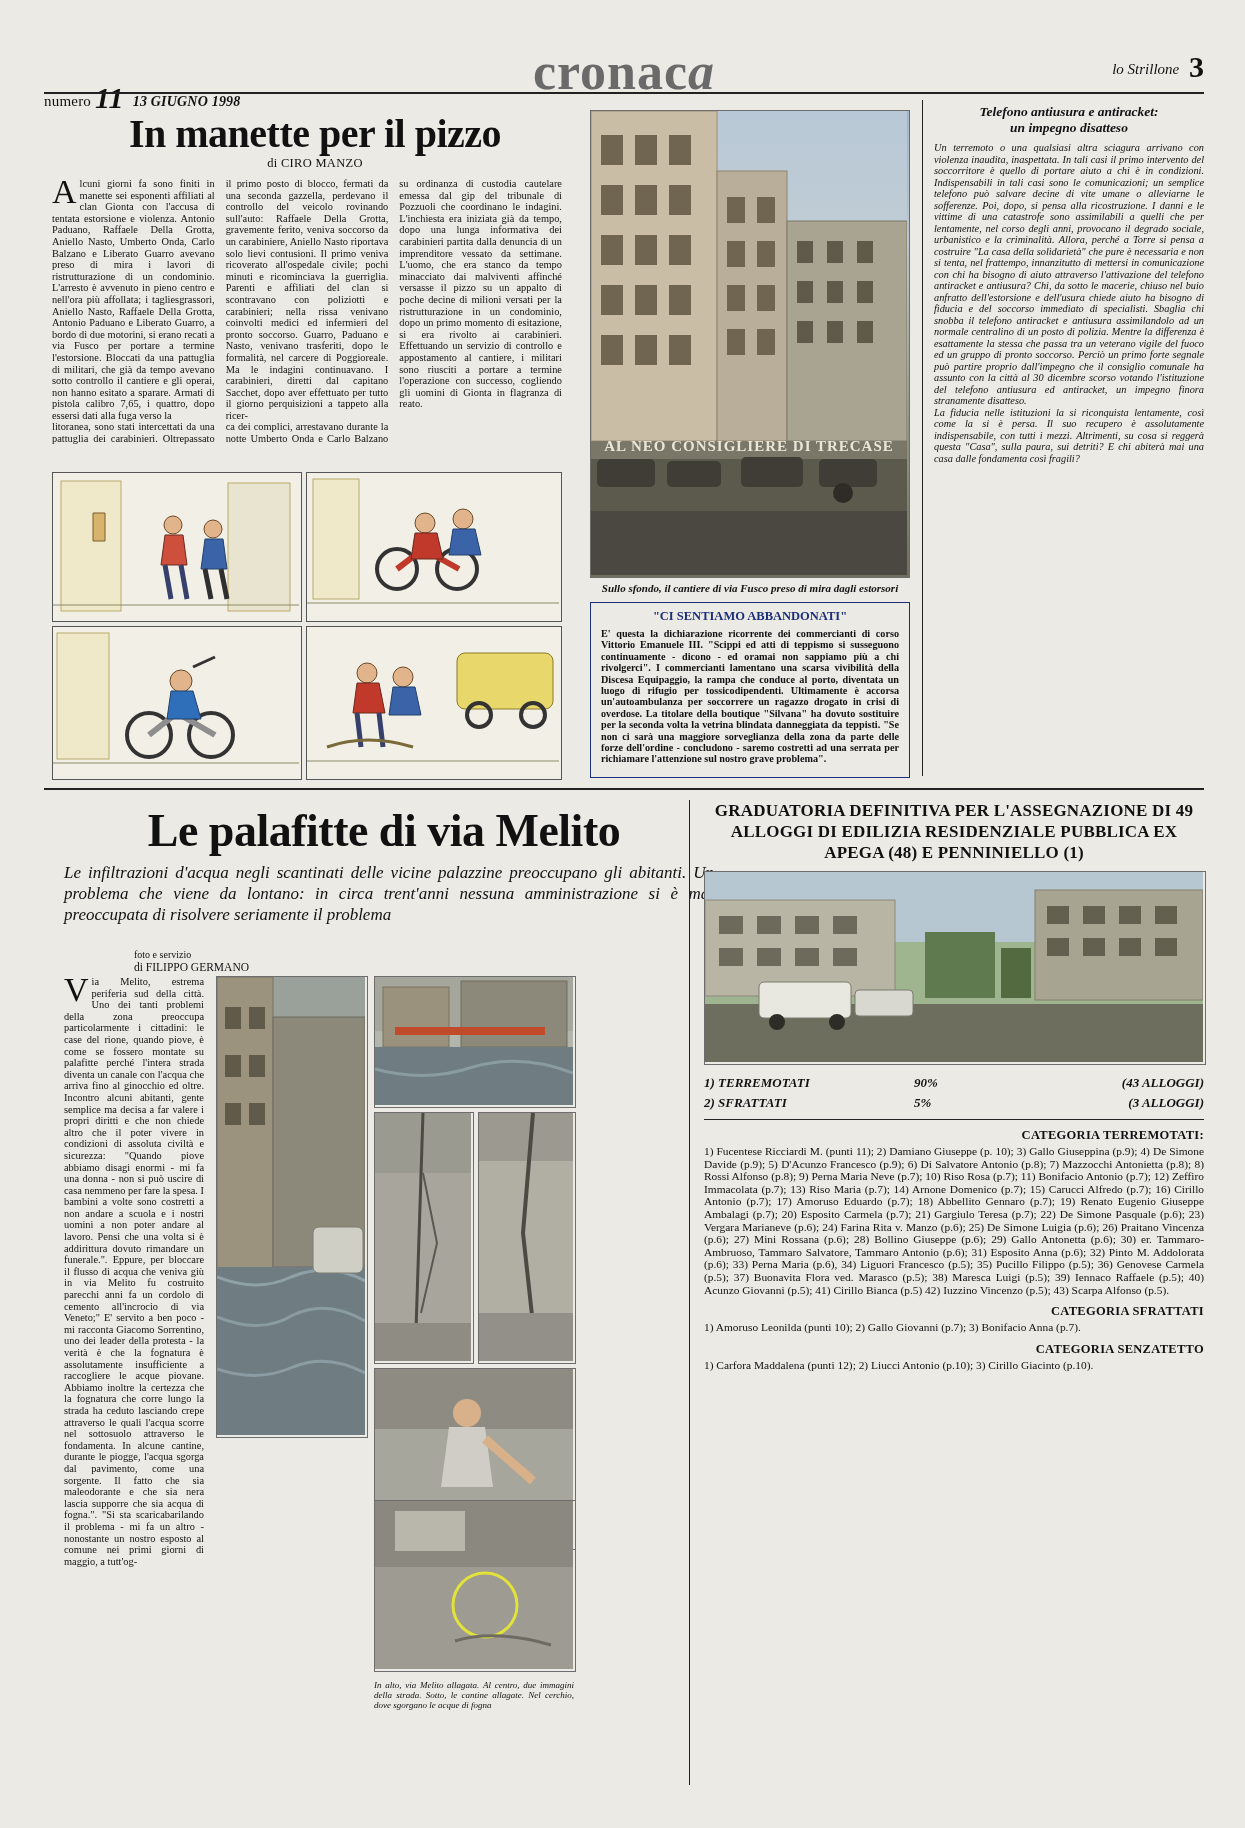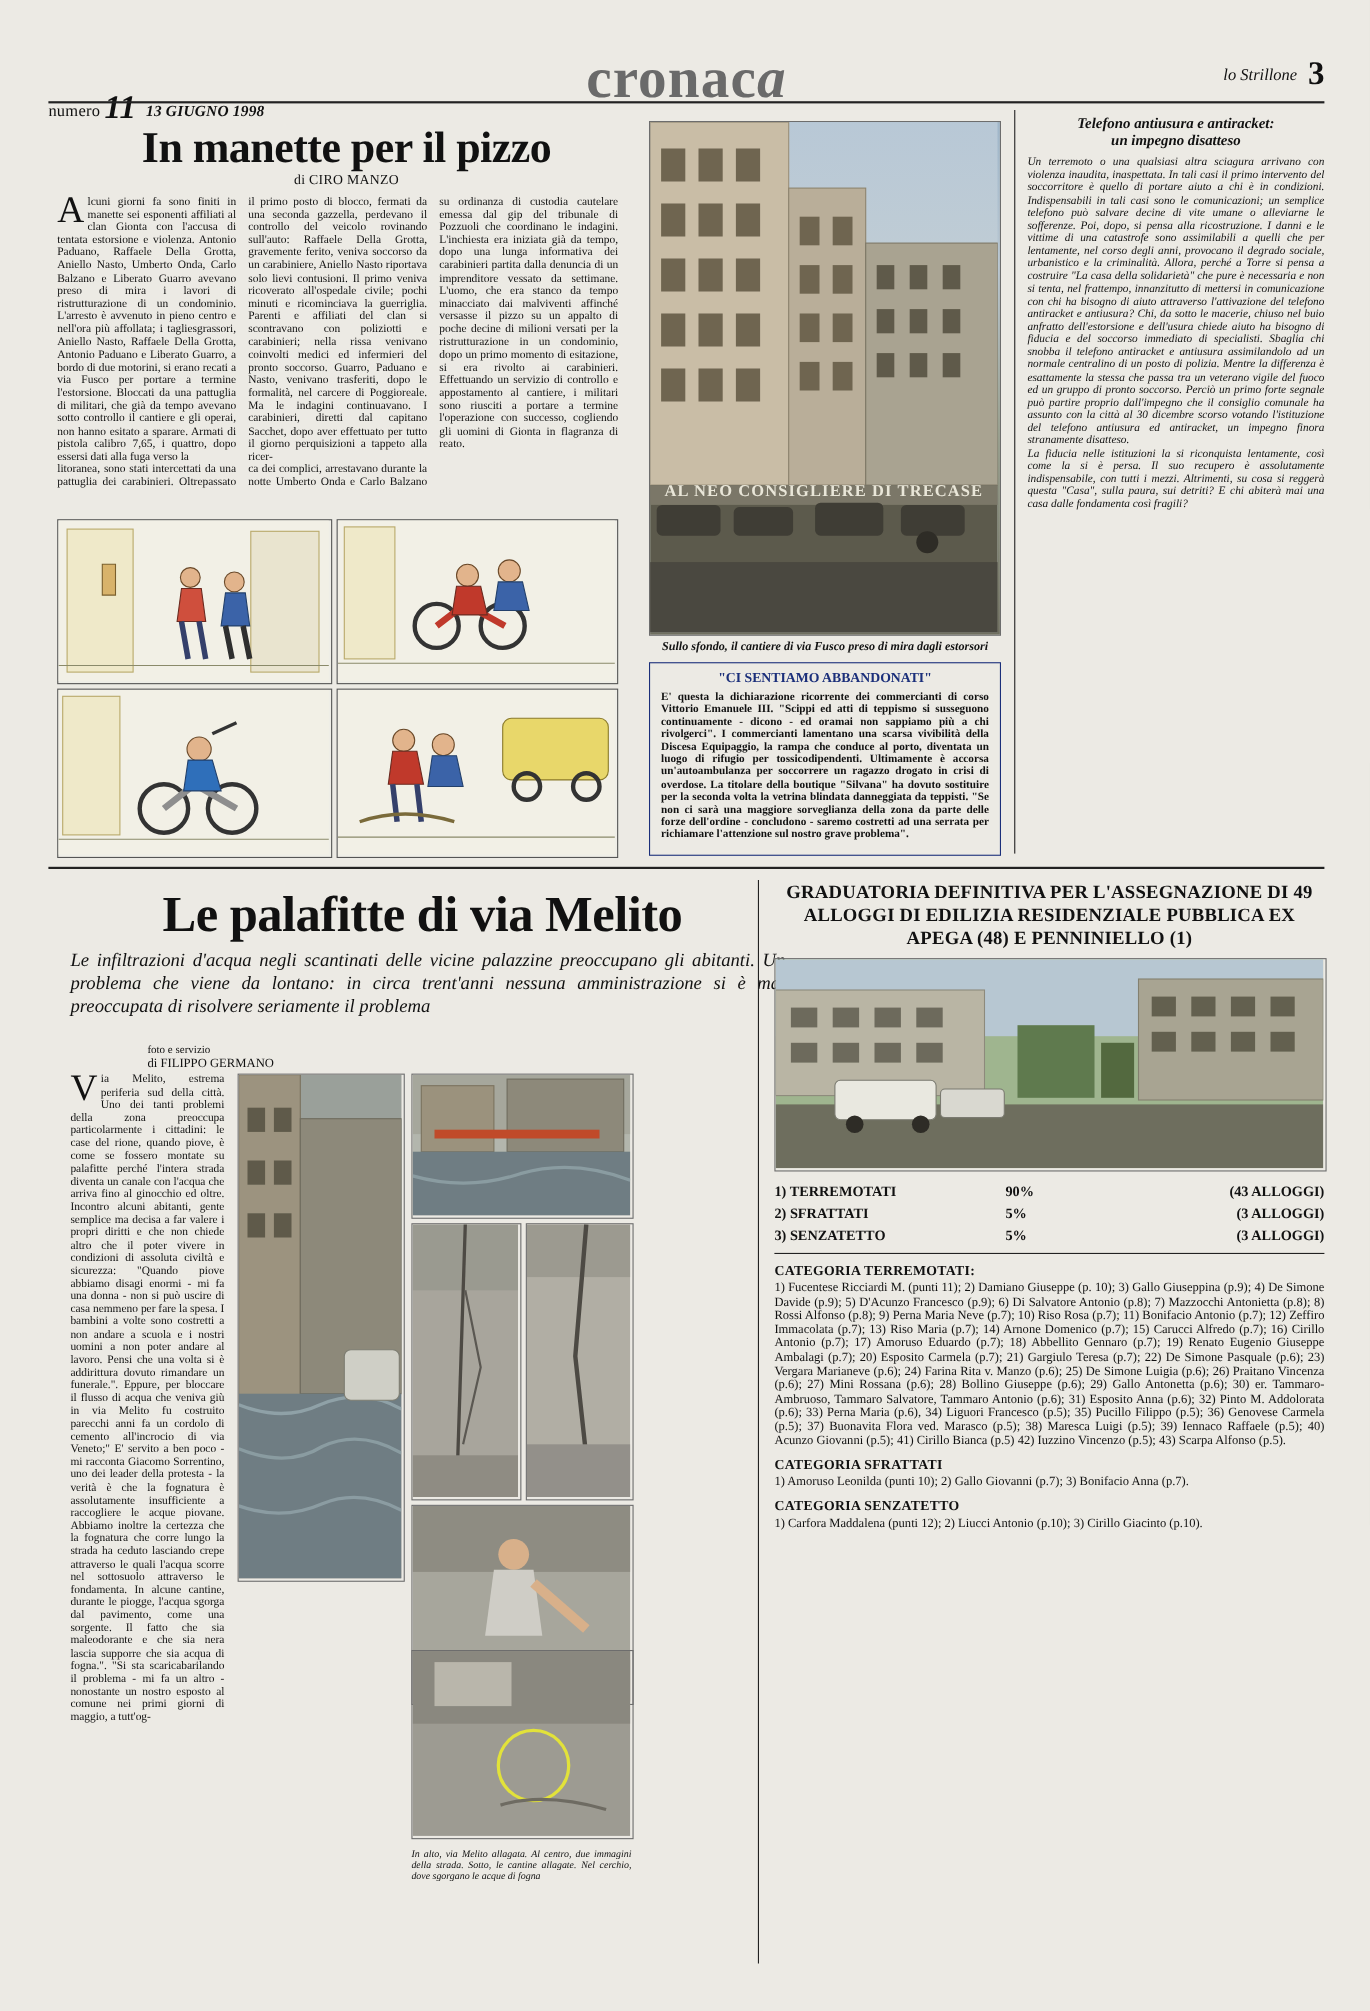--- a/index.html
+++ b/index.html
@@ -122,25 +122,25 @@
   .grad { position:absolute; left:660px; top:0px; width:500px; }
   .grad h3 {
     margin:0; font-size:17px; text-align:center; font-weight:bold; line-height:21px;
     letter-spacing:.2px;
   }
   .grad-photo {
     margin-top:8px; width:500px; height:192px; border:1px solid #6d6d6d;
     overflow:hidden;
   }
   .grad-table { width:500px; margin-top:8px; border-collapse:collapse; font-size:13px; font-weight:bold; }
-  .grad-table td { padding:2px 0; }
+  .grad-table td { padding:2px 0;font-style:italic; }
   .grad-table .c1 { width:210px; }
   .grad-table .c2 { width:130px; }
   .grad-table .c3 { text-align:right; }
-  .cat-title { text-align:left; font-weight:bold; font-size:12.5px; margin:8px 0 2px; letter-spacing:.3px; }
+  .cat-title { text-align:right; font-weight:bold; font-size:12.5px; margin:8px 0 2px; letter-spacing:.3px; }
   .cat-body { font-size:11.4px; line-height:12.6px; text-align:justify; }
   .hr-thin { border:0; border-top:1px solid #222; margin:6px 0 0; }
 </style>
 </head>
 <body>
 
 <div class="page">
 
   <div class="masthead">
     <div class="mh-left">
@@ -439,25 +439,20 @@
           <tr>
             <td class="c1">1) TERREMOTATI</td>
             <td class="c2">90%</td>
             <td class="c3">(43 ALLOGGI)</td>
           </tr>
           <tr>
             <td class="c1">2) SFRATTATI</td>
             <td class="c2">5%</td>
             <td class="c3">(3 ALLOGGI)</td>
           </tr>
-          <tr>
-            <td class="c1">3) SENZATETTO</td>
-            <td class="c2">5%</td>
-            <td class="c3">(3 ALLOGGI)</td>
-          </tr>
         </tbody>
       </table>
       <hr class="hr-thin">
 
       <div class="cat-title">CATEGORIA TERREMOTATI:</div>
       <div class="cat-body">1) Fucentese Ricciardi M. (punti 11); 2) Damiano Giuseppe (p. 10); 3) Gallo Giuseppina (p.9); 4) De Simone Davide (p.9); 5) D'Acunzo Francesco (p.9); 6) Di Salvatore Antonio (p.8); 7) Mazzocchi Antonietta (p.8); 8) Rossi Alfonso (p.8); 9) Perna Maria Neve (p.7); 10) Riso Rosa (p.7); 11) Bonifacio Antonio (p.7); 12) Zeffiro Immacolata (p.7); 13) Riso Maria (p.7); 14) Arnone Domenico (p.7); 15) Carucci Alfredo (p.7); 16) Cirillo Antonio (p.7); 17) Amoruso Eduardo (p.7); 18) Abbellito Gennaro (p.7); 19) Renato Eugenio Giuseppe Ambalagi (p.7); 20) Esposito Carmela (p.7); 21) Gargiulo Teresa (p.7); 22) De Simone Pasquale (p.6); 23) Vergara Marianeve (p.6); 24) Farina Rita v. Manzo (p.6); 25) De Simone Luigia (p.6); 26) Praitano Vincenza (p.6); 27) Mini Rossana (p.6); 28) Bollino Giuseppe (p.6); 29) Gallo Antonetta (p.6); 30) er. Tammaro-Ambruoso, Tammaro Salvatore, Tammaro Antonio (p.6); 31) Esposito Anna (p.6); 32) Pinto M. Addolorata (p.6); 33) Perna Maria (p.6), 34) Liguori Francesco (p.5); 35) Pucillo Filippo (p.5); 36) Genovese Carmela (p.5); 37) Buonavita Flora ved. Marasco (p.5); 38) Maresca Luigi (p.5); 39) Iennaco Raffaele (p.5); 40) Acunzo Giovanni (p.5); 41) Cirillo Bianca (p.5) 42) Iuzzino Vincenzo (p.5); 43) Scarpa Alfonso (p.5).</div>
 
       <div class="cat-title">CATEGORIA SFRATTATI</div>
       <div class="cat-body">1) Amoruso Leonilda (punti 10); 2) Gallo Giovanni (p.7); 3) Bonifacio Anna (p.7).</div>
 

